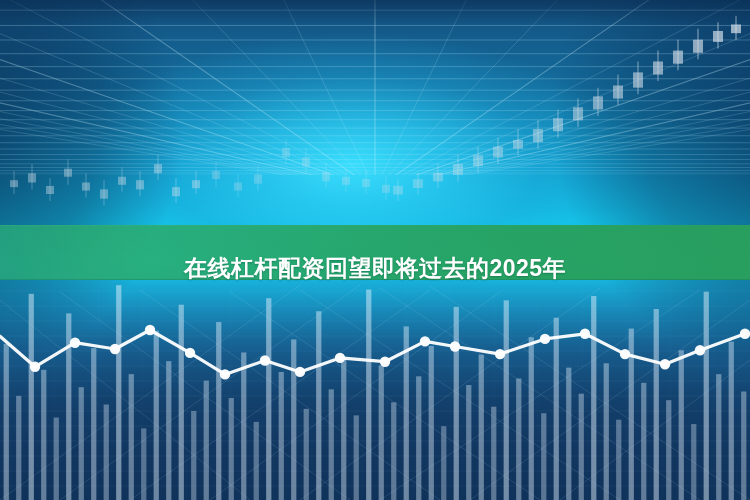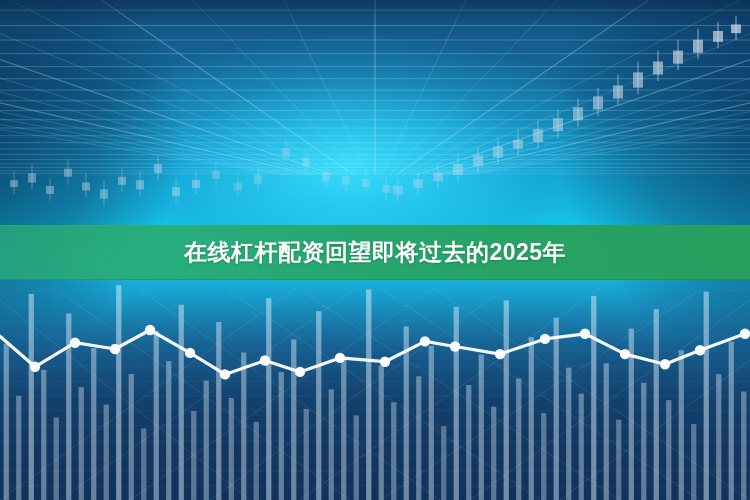--- a/index.html
+++ b/index.html
@@ -72,21 +72,21 @@
   
   #title-band{
     position:absolute;left:0;top:225px;width:750px;height:55px;
     background:linear-gradient(90deg,
        rgba(40,170,120,.80) 0%,
        rgba(44,172,110,.82) 12%,
        rgba(42,168,100,.84) 30%,
        rgba(40,163,92,.88) 50%,
        rgba(40,160,90,.93) 70%,
        rgba(41,160,92,.96) 100%);
-    display:flex;align-items:center;justify-content:center;
+    display:flex;align-items:flex-end;justify-content:center;
   }
   #title-text{
     color:#ffffff;
     font-size:23px;
     font-weight:bold;
     letter-spacing:.5px;
     line-height:1;
     white-space:nowrap;
     text-shadow:0 1px 2px rgba(0,60,40,.35);
     user-select:none;

